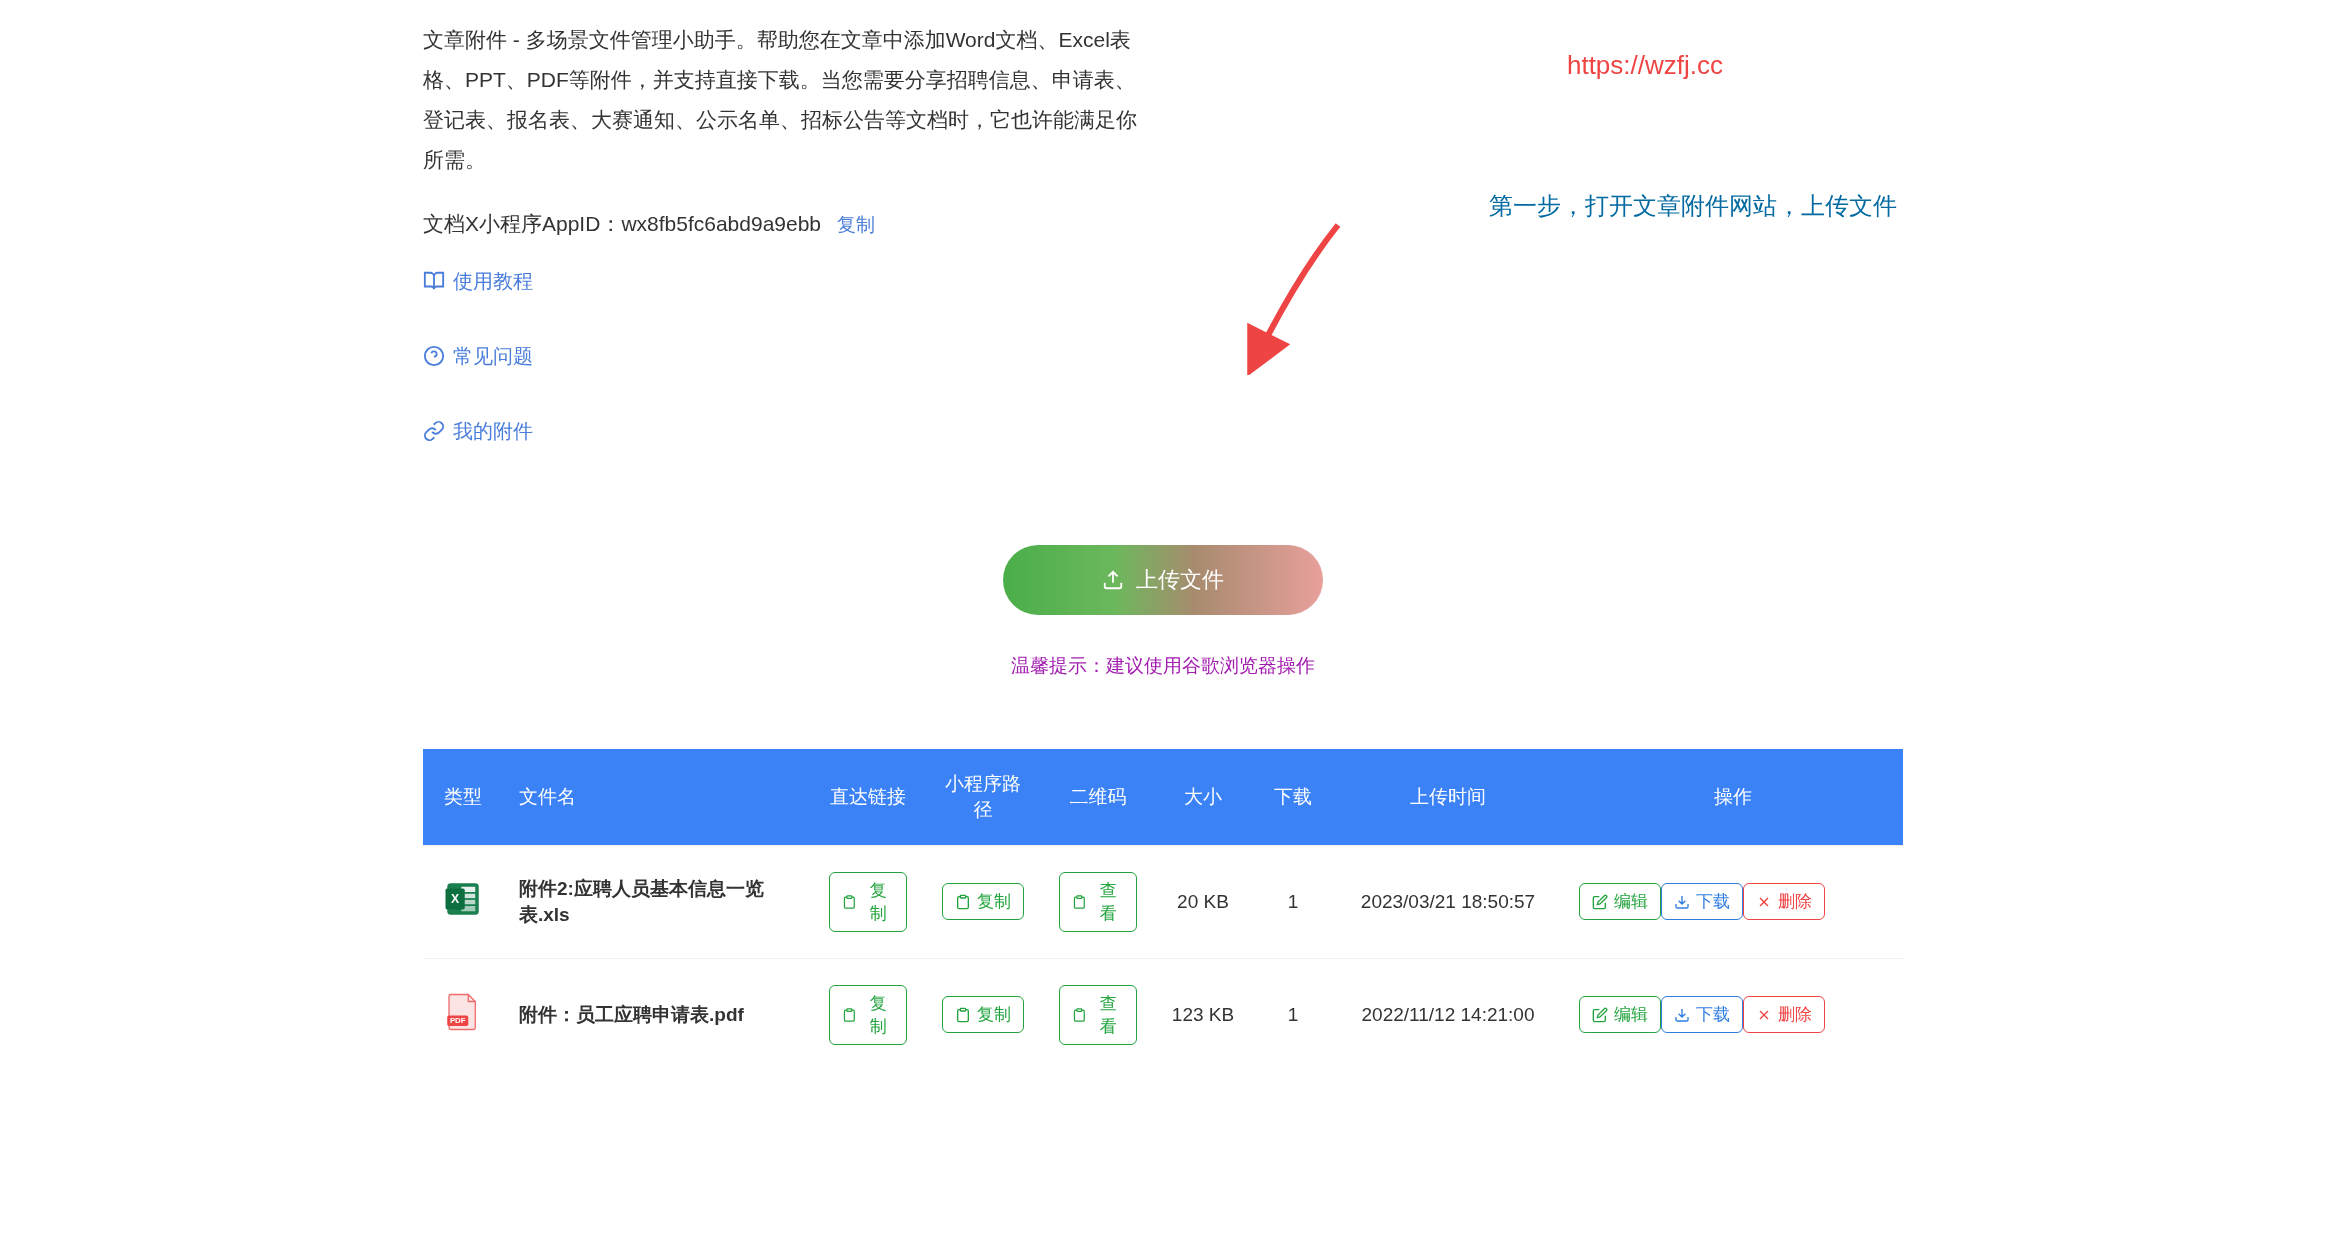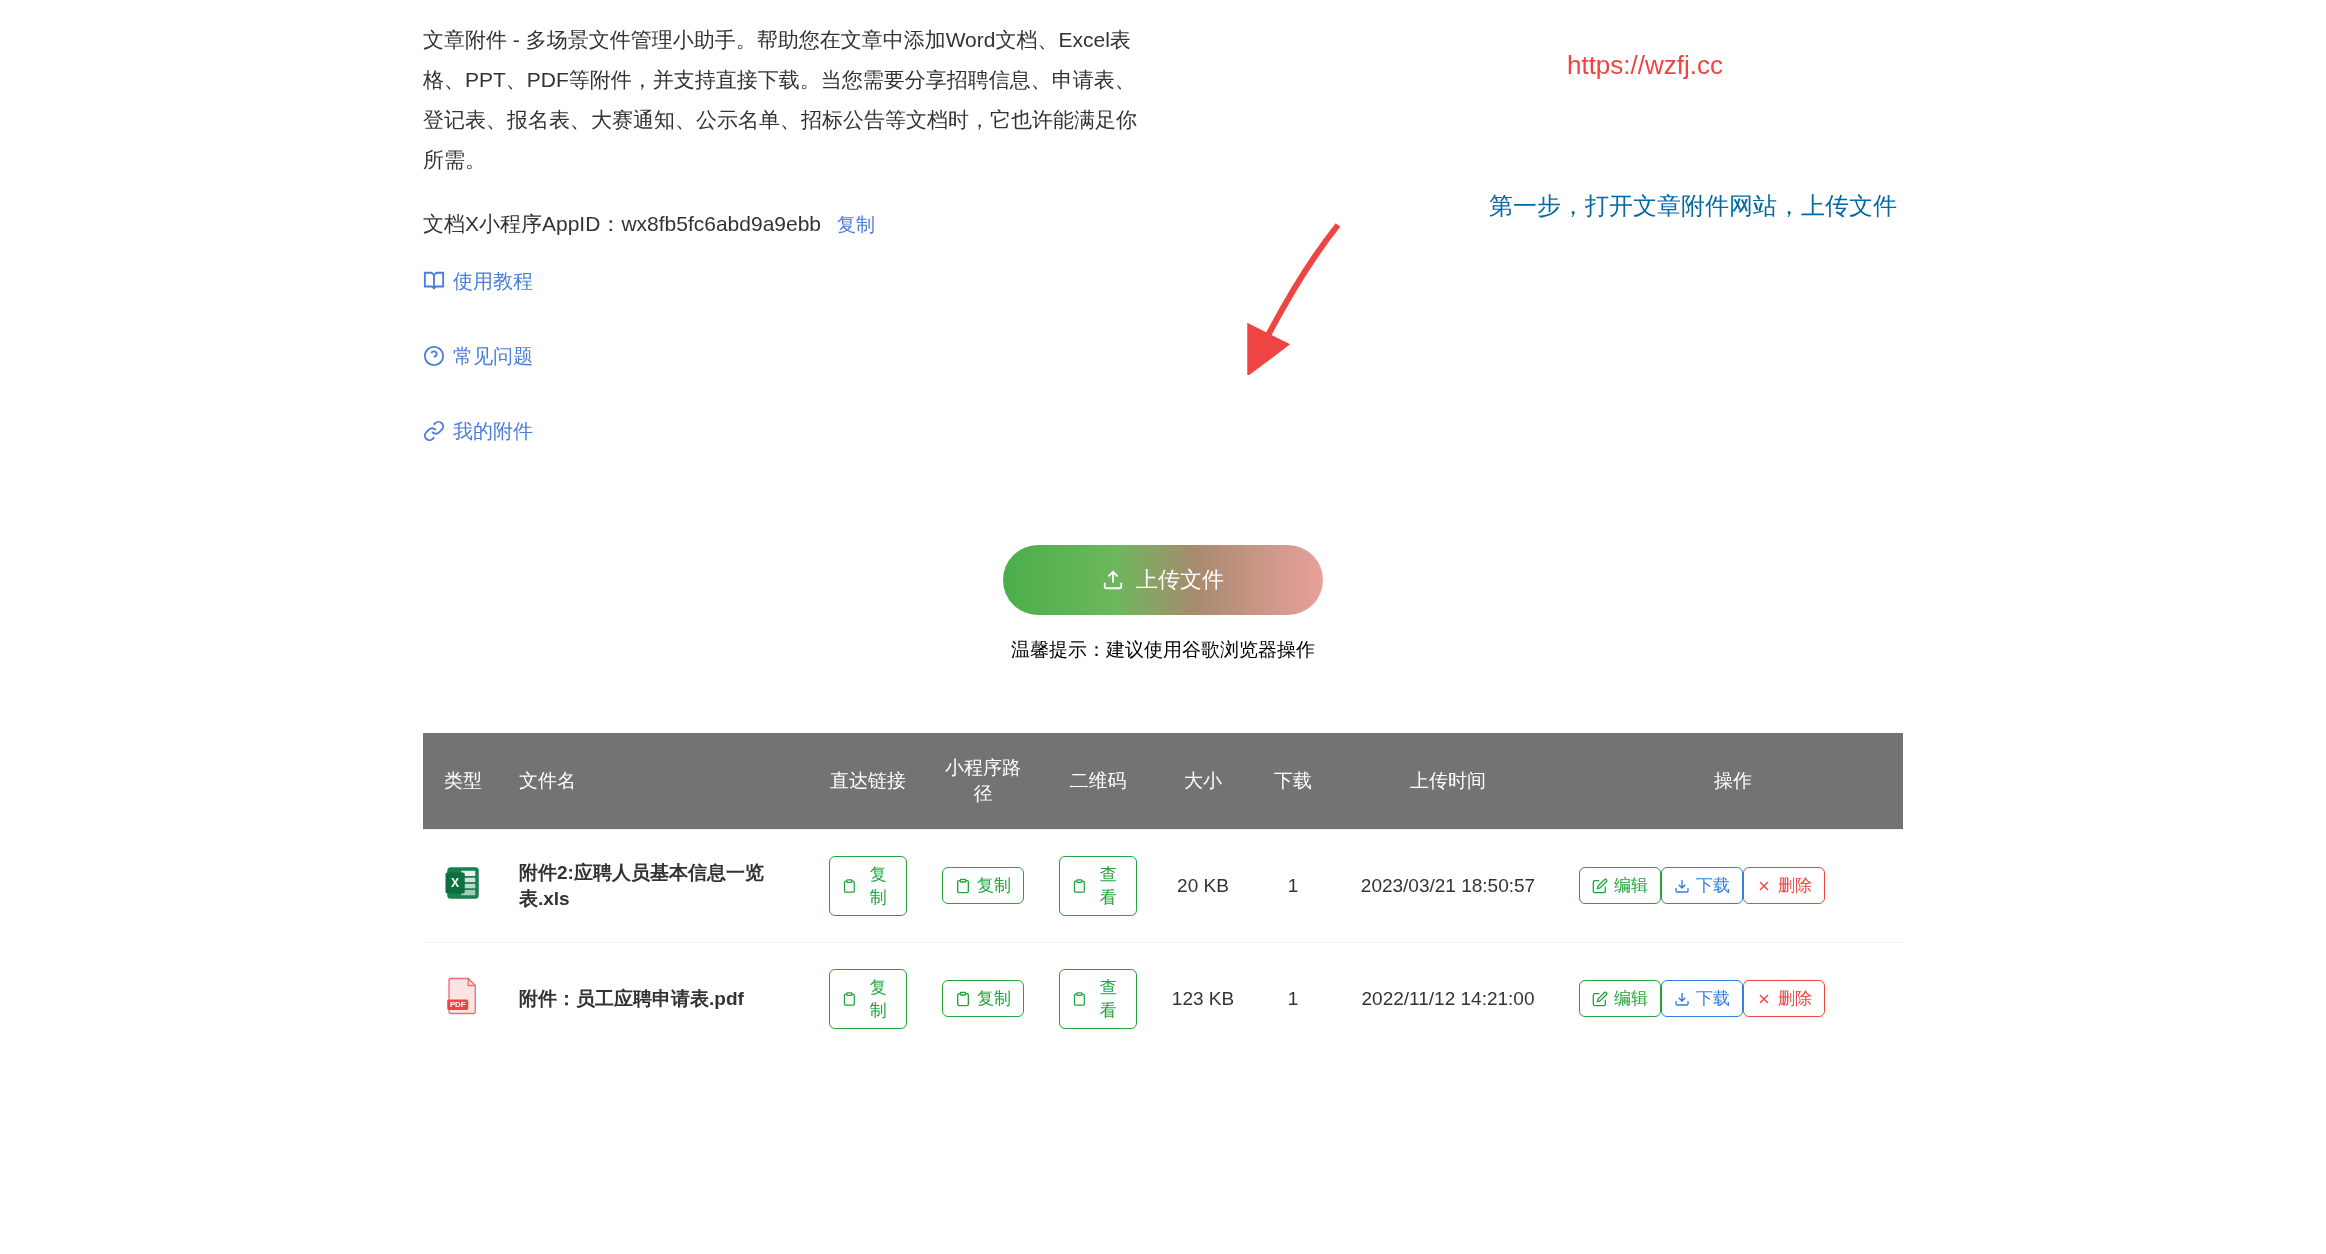--- a/index.html
+++ b/index.html
@@ -21,24 +21,24 @@
     .annotation-step { position: absolute; right: 6px; top: 170px; color: #0369a1; font-size: 24px; font-weight: 500; }
     .arrow-container { position: absolute; left: 815px; top: 195px; }
     .upload-section { margin-top: 100px; text-align: center; }
     .upload-btn {
       display: inline-flex; align-items: center; justify-content: center; gap: 12px;
       width: 320px; height: 70px; border-radius: 40px;
       background: linear-gradient(90deg, #4aae4a 0%, #6cb85c 35%, #a88b6f 60%, #e8a09b 100%);
       color: #fff; font-size: 22px; font-weight: 500; cursor: pointer; border: none;
     }
     .upload-btn svg { width: 22px; height: 22px; }
-    .upload-hint { margin-top: 22px; color: #000000; font-size: 19px; }
+    .upload-hint { margin-top: 38px; color: #a21caf; font-size: 19px; }
     .table-wrapper { margin-top: 70px; }
     table { width: 100%; border-collapse: collapse; }
-    thead tr { background: #737373; }
+    thead tr { background: #3b82f6; }
     thead th { color: #fff; font-weight: 500; font-size: 19px; padding: 22px 16px; text-align: center; }
     thead th:nth-child(2) { text-align: left; }
     tbody td { padding: 26px 16px; font-size: 19px; color: #333; border-top: 1px solid #f0f0f0; text-align: center; vertical-align: middle; }
     tbody td:nth-child(2) { text-align: left; font-weight: bold; }
     .file-icon { width: 42px; height: 42px; display: inline-block; }
     .btn-small {
       display: inline-flex; align-items: center; gap: 6px;
       border: 1px solid; border-radius: 6px; padding: 6px 12px;
       font-size: 17px; cursor: pointer; background: #fff;
     }

